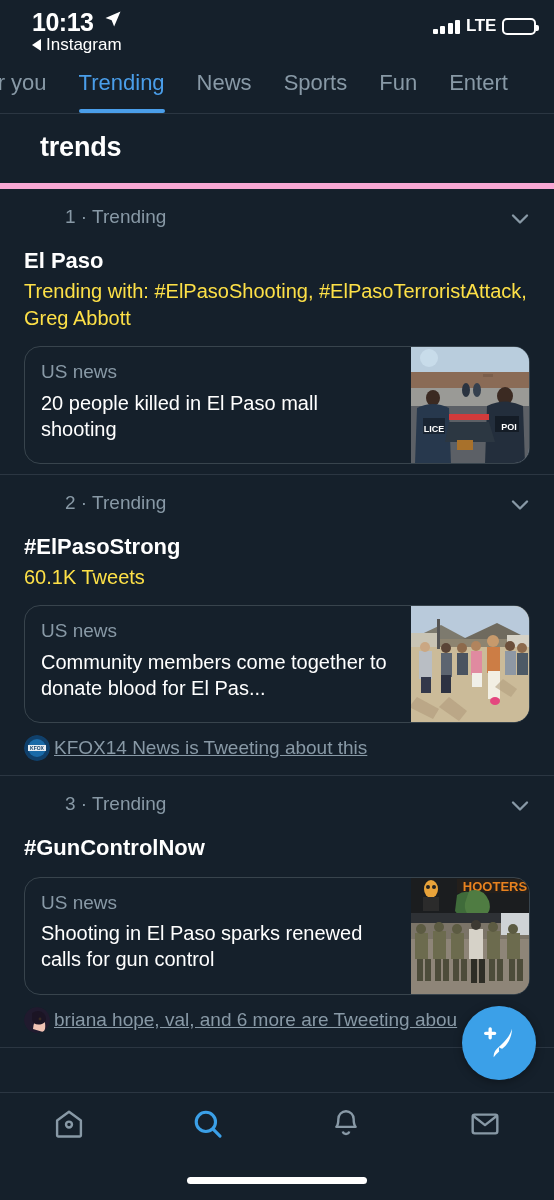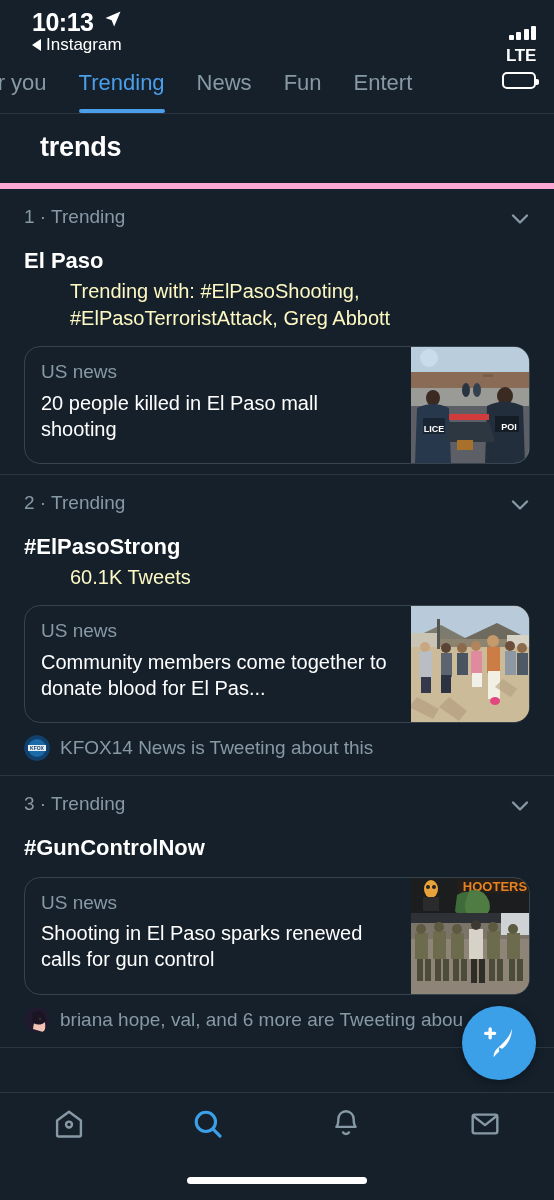--- a/index.html
+++ b/index.html
@@ -36,22 +36,22 @@
     font-size: 17px; color: #fff;
     display: flex; align-items: center; gap: 5px;
   }
   .sb-back-tri {
     width: 0; height: 0;
     border-top: 6px solid transparent;
     border-bottom: 6px solid transparent;
     border-right: 9px solid #fff;
   }
   .sb-right {
-    position: absolute; right: 18px; top: 25px;
-    display: flex; align-items: flex-end; gap: 6px; flex-direction: column;
+    position: absolute; right: 18px; top: 16px;
+    display: flex; align-items: center; gap: 6px;
   }
   .bars { display: flex; align-items: flex-end; gap: 2.5px; height: 15px; }
   .bars i { display: block; width: 5px; background: #fff; border-radius: 1px; }
   .bars i:nth-child(1) { height: 5px; }
   .bars i:nth-child(2) { height: 8px; }
   .bars i:nth-child(3) { height: 11px; }
   .bars i:nth-child(4) { height: 14px; }
   .lte { font-size: 17px; font-weight: bold; color: #fff; letter-spacing: -0.3px; }
   .battery {
     position: relative; width: 34px; height: 17px;
@@ -101,29 +101,29 @@
   }
 
   
   .trend {
     padding: 14px 0 10px 0;
     border-bottom: 1px solid #2b3642;
     position: relative;
   }
   .trend-inner { padding: 0 24px; }
   .trend-meta {
-    font-size: 19px; color: #8899a6; line-height: 1.5;
+    font-size: 19px; color: #8899a6; line-height: 1.5; margin-left: 41px;
   }
   .trend-name {
     font-size: 22px; font-weight: bold; color: #fff;
     margin-top: 14px; line-height: 1.35;
   }
   .trend-sub {
-    font-size: 20px; color: #fef9c3;
-    line-height: 1.35; margin-top: 3px; margin-left: 46px;
+    font-size: 20px; color: #fde047;
+    line-height: 1.35; margin-top: 3px;
   }
   .chev {
     position: absolute; top: 16px; right: 20px;
     width: 28px; height: 28px;
   }
 
   
   .news-card {
     margin: 14px 24px 0 24px;
     border: 1px solid #38444d;
@@ -143,24 +143,24 @@
     font-size: 20px; color: #fff; margin-top: 5px; line-height: 1.3;
   }
   .news-thumb {
     width: 118px; flex: 0 0 118px;
     position: relative; overflow: hidden;
   }
   .news-thumb svg { display: block; width: 100%; height: 100%; }
 
   
   .social {
-    display: flex; align-items: center; gap: 10px;
+    display: flex; align-items: center; gap: 4px;
     padding: 12px 24px 4px 24px;
     font-size: 19px; color: #8899a6;
-    white-space: nowrap; overflow: hidden;
+    white-space: nowrap; overflow: hidden; text-decoration: underline;
   }
   .social .avatar {
     flex: 0 0 auto;
     width: 26px; height: 26px; border-radius: 50%;
     overflow: hidden;
   }
   .social .avatar svg { display: block; width: 100%; height: 100%; }
 
   
   .fab {
@@ -226,20 +226,21 @@
         </span>
       <span class="lte">LTE</span>
       <span class="battery"><span class="fill"></span></span>
     </div>
   </div>
 
   <div class="tabbar">
     <div class="tab">For you</div>
     <div class="tab active">Trending</div>
     <div class="tab">News</div>
+    <div class="tab">Sports</div>
     <div class="tab">Fun</div>
     <div class="tab">Entert</div>
   </div>
 
   <div class="trends-header">
     <h1>trends</h1>
   </div>
 
   <div class="trend">
     <div class="trend-inner">

